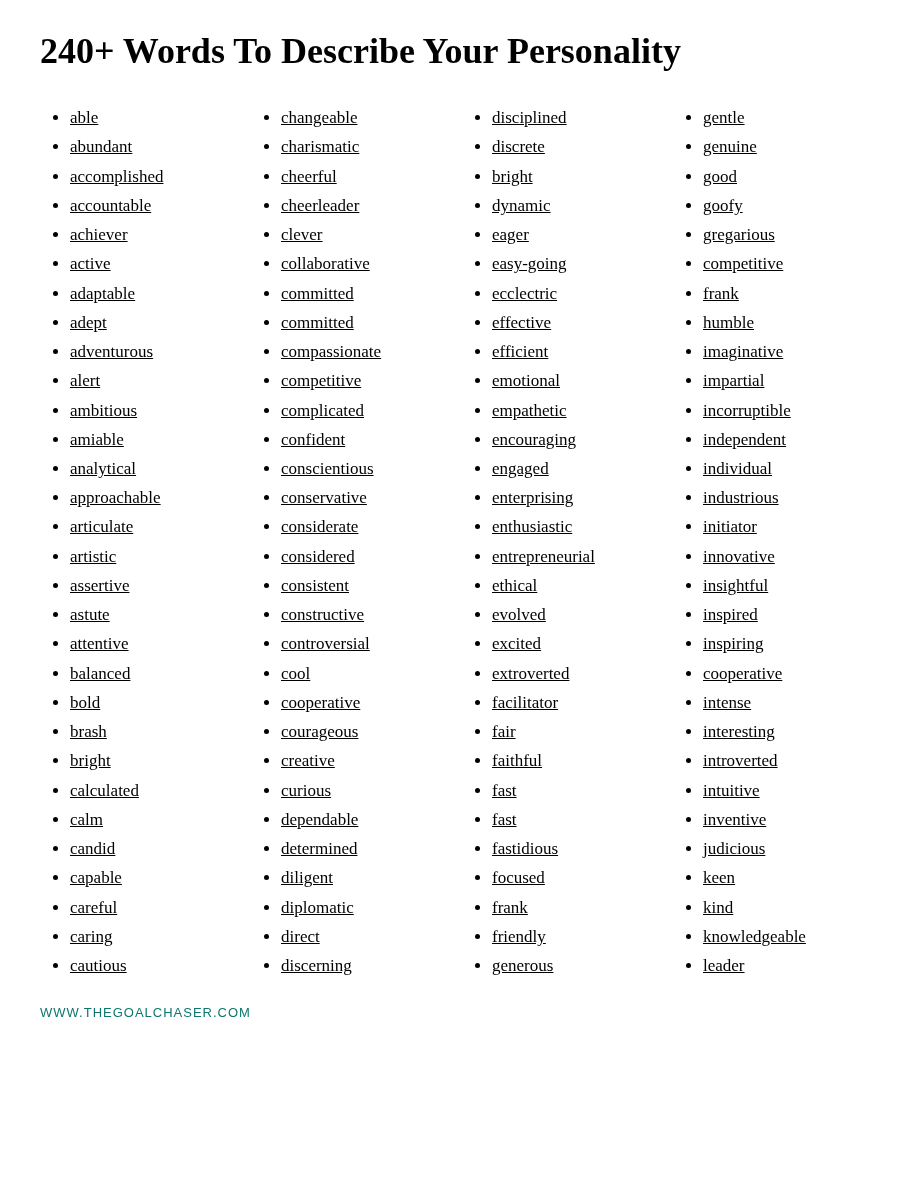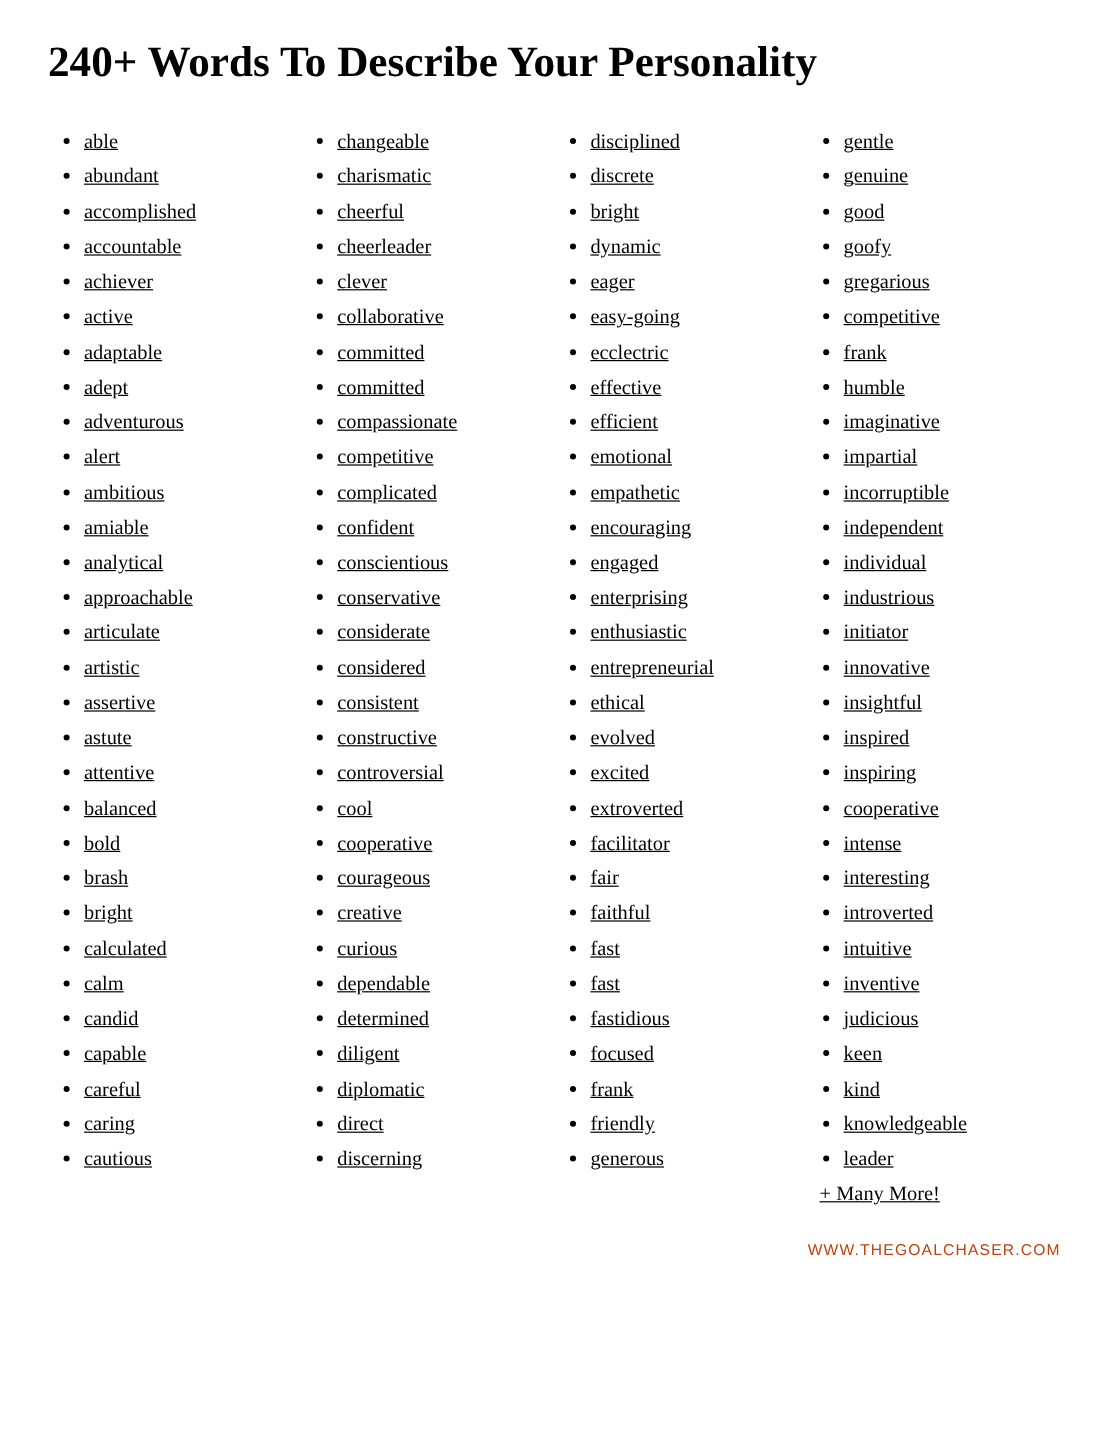--- a/index.html
+++ b/index.html
@@ -34,24 +34,24 @@
       padding-left: 20px;
       text-decoration: underline;
     }
     li {
       font-size: 17px;
       color: #000000;
       line-height: 1.72;
       font-family: Georgia, 'Times New Roman', serif;
     }
     .footer {
-      text-align: right;
+      text-align: left;
       margin-top: 25px;
       font-size: 13px;
-      color: #c2410c;
+      color: #0f766e;
       font-family: Arial, sans-serif;
       letter-spacing: 1px;
     }
     .more-text {
       font-size: 17px;
       color: #000000;
       font-family: Georgia, 'Times New Roman', serif;
       line-height: 1.72;
       padding-left: 0;
       list-style: none;
@@ -199,19 +199,16 @@
         <li>interesting</li>
         <li>introverted</li>
         <li>intuitive</li>
         <li>inventive</li>
         <li>judicious</li>
         <li>keen</li>
         <li>kind</li>
         <li>knowledgeable</li>
         <li>leader</li>
       </ul>
-    <ul class="more-text">
-      <li id="more-label">+ Many More!</li>
-    </ul>
   </div>
 </div>
 
 <div class="footer">WWW.THEGOALCHASER.COM</div>
 
 </body></html>

